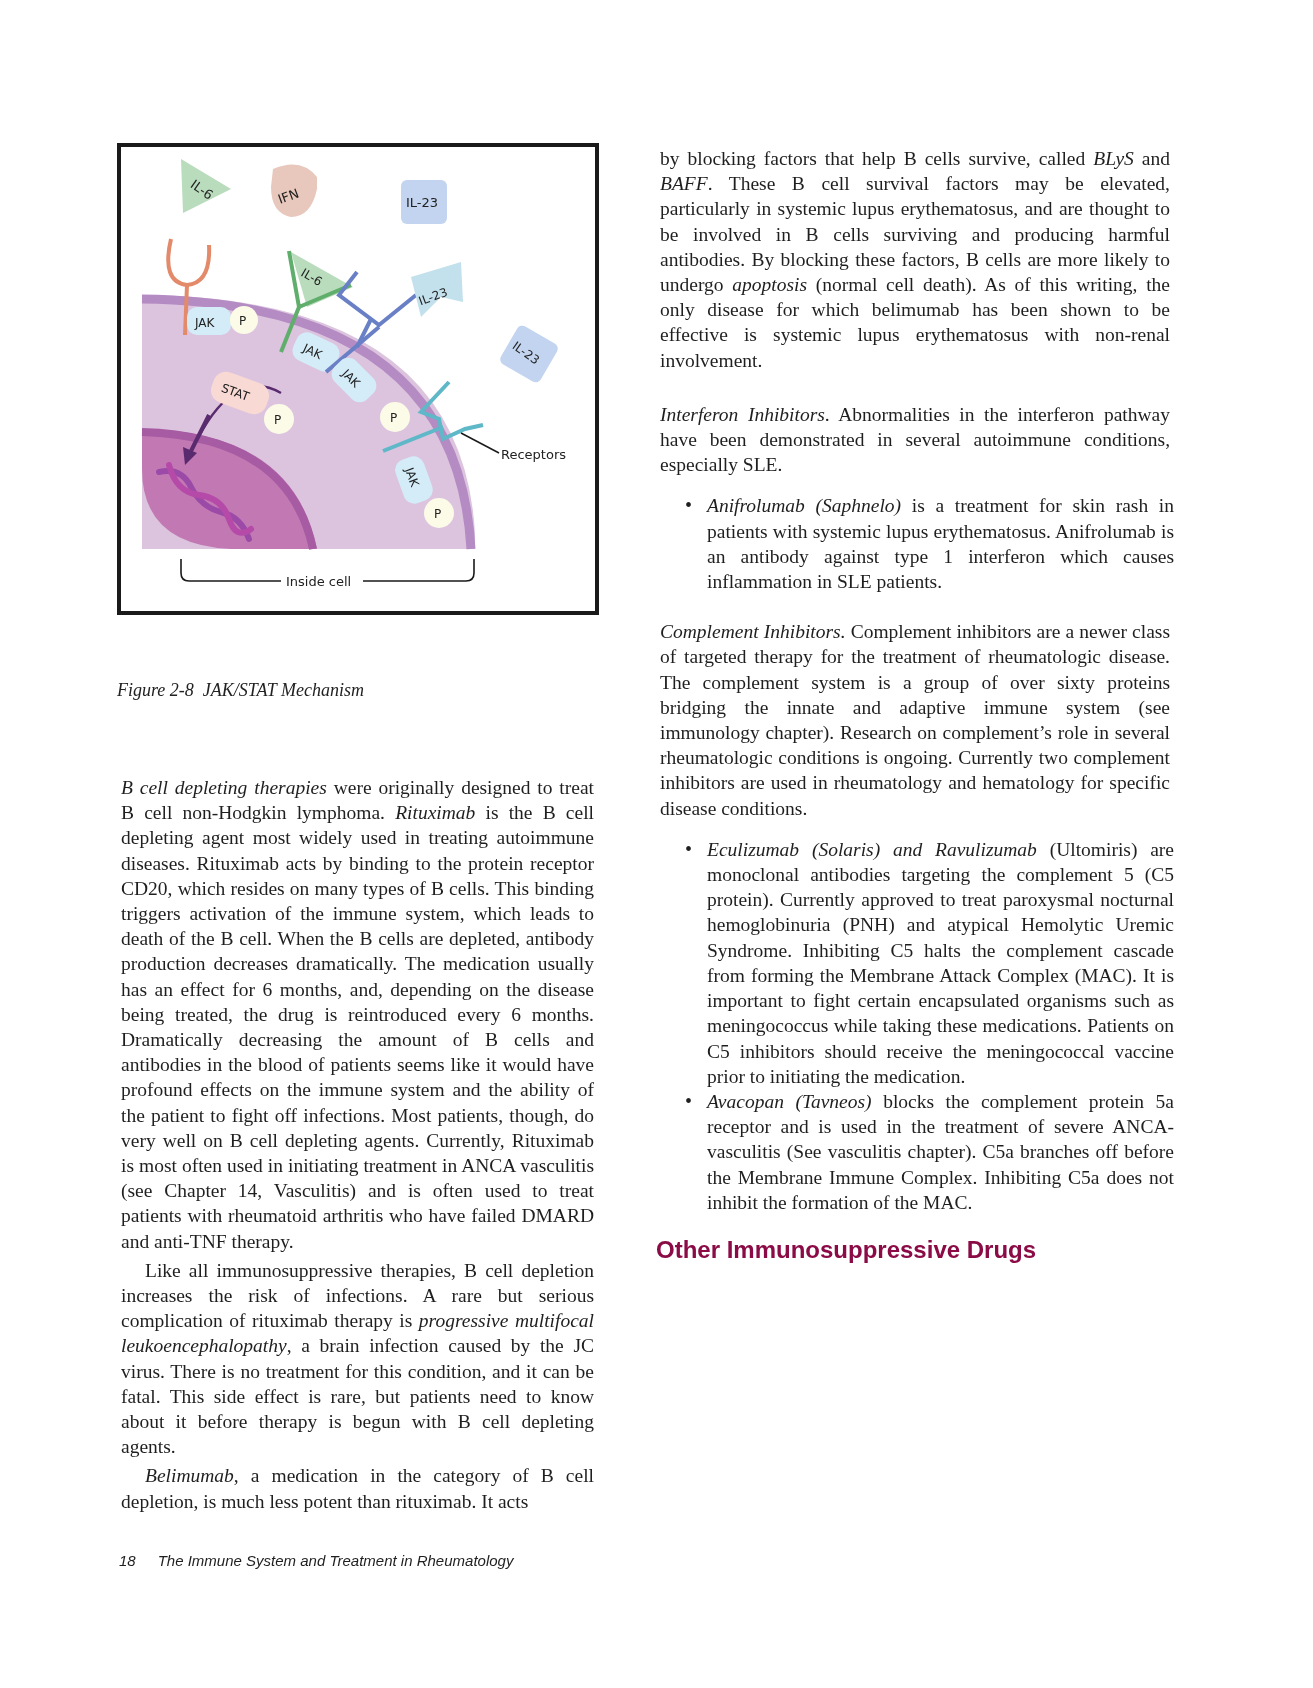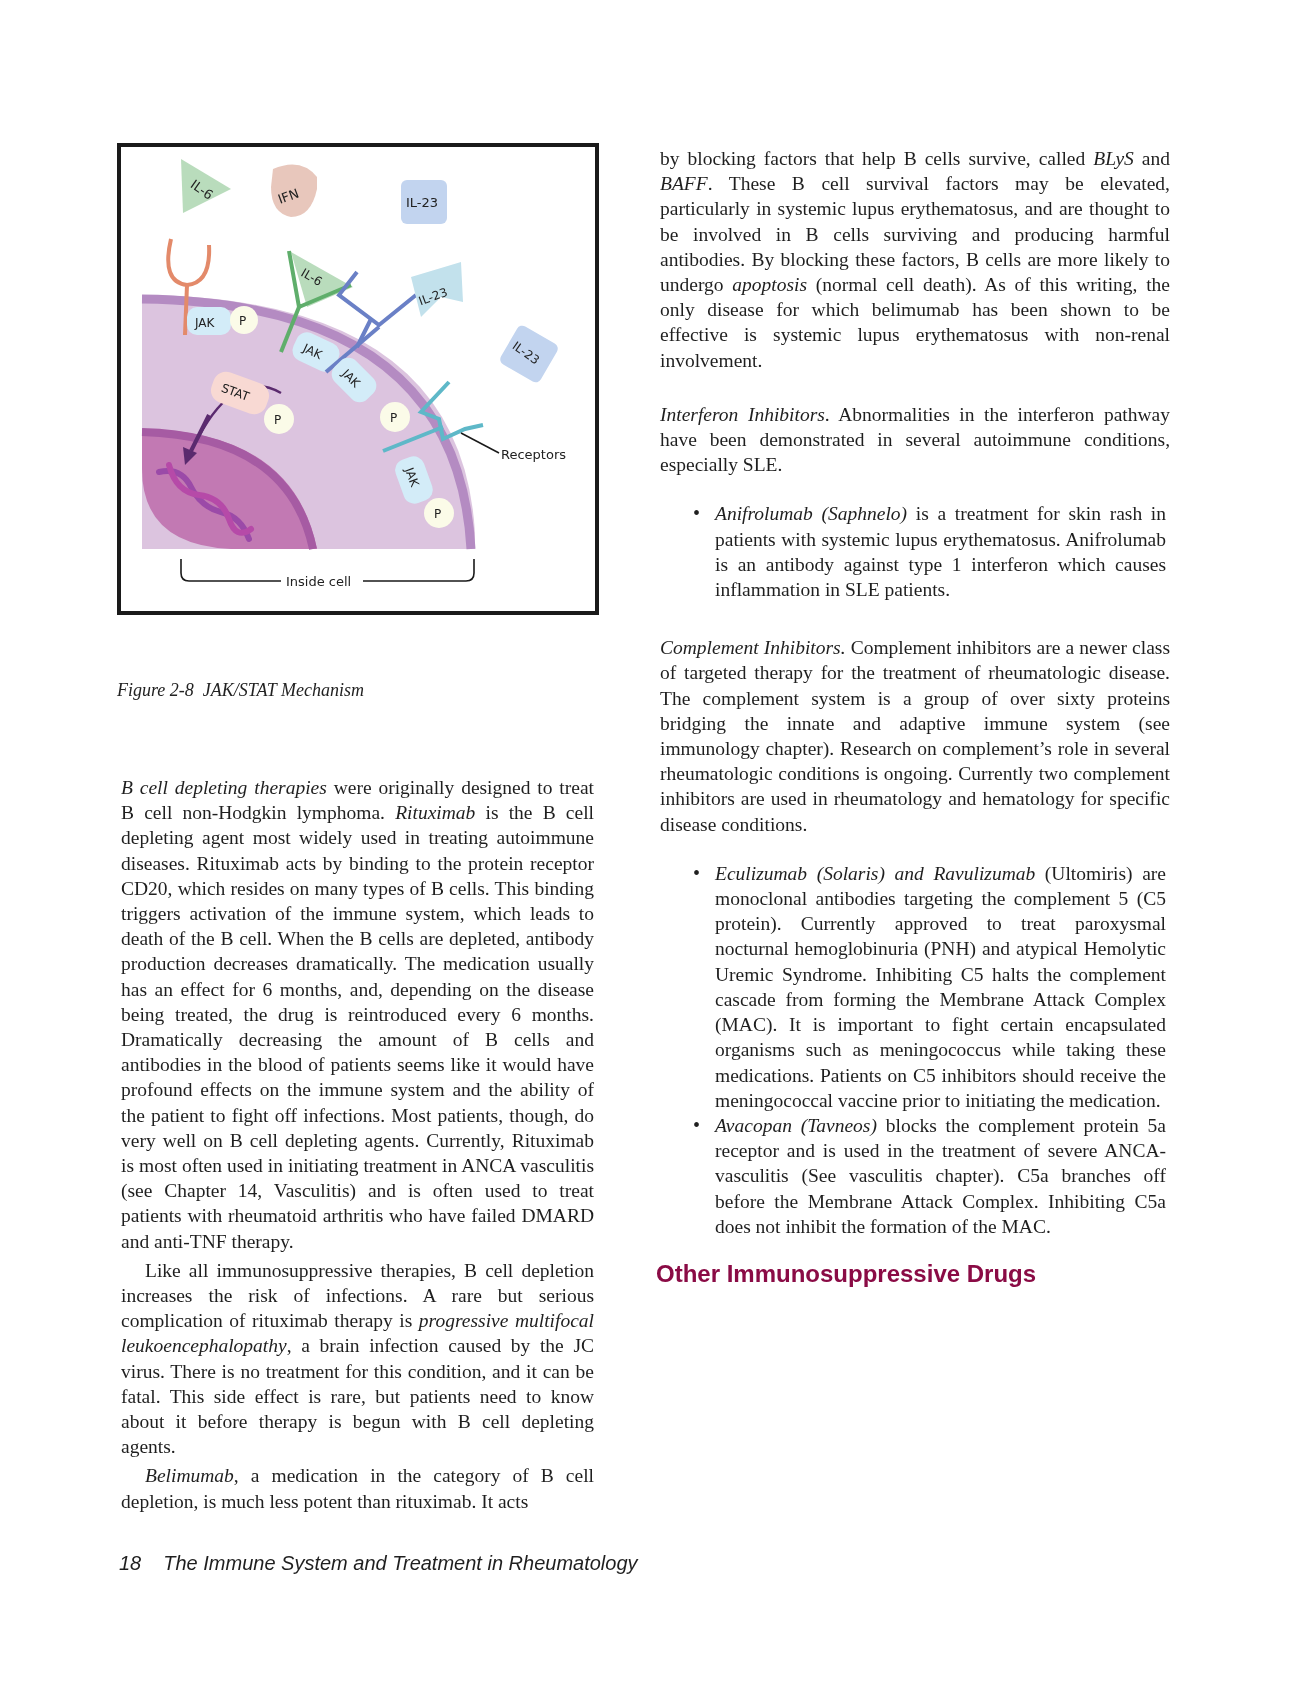--- a/index.html
+++ b/index.html
@@ -13,27 +13,27 @@
   .bi { font-weight: normal; font-style: italic; }
   #left-body { left: 117px; top: 771px; width: 481px; }
   #right-col { left: 656px; top: 142px; width: 518px; }
   .fig-box { position: absolute; left: 117px; top: 143px; width: 474px; height: 464px;
              border: 4px solid #1a1a1a; background: #fff; }
   .fig-box svg { position: absolute; left: 0; top: 0; }
   .caption { position: absolute; left: 117px; top: 680px; font-family: "Liberation Serif", serif;
              font-size: 18px; font-style: italic; color: #222; }
   .caption b { font-weight: normal; }
   .section-gap { height: 21px; }
-  ul.bul { margin: 8px; padding: 0 0 0 51px; list-style: none; }
+  ul.bul { margin: 0; padding: 0 0 0 51px; list-style: none; }
   ul.bul li { position: relative; }
   ul.bul li::before { content: "\2022"; position: absolute; left: -22px; top: 0; font-size: 20px; }
   .h2 { font-family: "Liberation Sans", "DejaVu Sans", sans-serif; font-weight: bold;
         font-size: 24px; color: #8a0b45; line-height: 34px; margin: 18px 0 8px 0; text-align: left; }
   .footer { position: absolute; left: 119px; top: 1552px; font-family: "Liberation Sans", sans-serif;
-            font-style: italic; font-size: 20px; color: #1f1f1f; }
+            font-style: italic; font-size: 15px; color: #1f1f1f; }
   .footer .pg { margin-right: 22px; }
   svg text { font-family: "DejaVu Sans", "Liberation Sans", sans-serif; }
 </style>
 </head>
 <body>
 
 <div class="fig-box">
   <svg width="474" height="464" viewBox="0 0 474 464">
 
     <path d="M21 148 Q 340 150 354 386 L 354 402 L 21 402 Z" fill="#dcc4df"></path>
@@ -120,20 +120,20 @@
   <p><span class="bi">Interferon Inhibitors</span><span>. Abnormalities in the interferon pathway have been demonstrated in several autoimmune conditions, especially SLE.</span></p>
   <div style="height:12px"></div>
   <ul class="bul">
     <li><i>Anifrolumab (Saphnelo)</i><span> is a treatment for skin rash in patients with systemic lupus erythematosus. Anifrolumab is an antibody against type 1 interferon which causes inflammation in SLE patients.</span></li>
   </ul>
   <div class="section-gap"></div>
   <p><span class="bi">Complement Inhibitors.</span><span> Complement inhibitors are a newer class of targeted therapy for the treatment of rheumatologic disease. The complement system is a group of over sixty proteins bridging the innate and adaptive immune system (see immunology chapter). Research on complement’s role in several rheumatologic conditions is ongoing. Currently two complement inhibitors are used in rheumatology and hematology for specific disease conditions.</span></p>
   <div style="height:12px"></div>
   <ul class="bul">
     <li><i>Eculizumab (Solaris) and Ravulizumab</i><span> (Ultomiris) are monoclonal antibodies targeting the complement 5 (C5 protein). Currently approved to treat paroxysmal nocturnal hemoglobinuria (PNH) and atypical Hemolytic Uremic Syndrome. Inhibiting C5 halts the complement cascade from forming the Membrane Attack Complex (MAC). It is important to fight certain encapsulated organisms such as meningococcus while taking these medications. Patients on C5 inhibitors should receive the meningococcal vaccine prior to initiating the medication.</span></li>
-    <li><i>Avacopan (Tavneos)</i><span> blocks the complement protein 5a receptor and is used in the treatment of severe ANCA-vasculitis (See vasculitis chapter). C5a branches off before the Membrane Attack Complex. Inhibiting C5a does not inhibit the formation of the MAC.</span></li>
+    <li><i>Avacopan (Tavneos)</i><span> blocks the complement protein 5a receptor and is used in the treatment of severe ANCA-vasculitis (See vasculitis chapter). C5a branches off before the Membrane Immune Complex. Inhibiting C5a does not inhibit the formation of the MAC.</span></li>
   </ul>
   <div class="h2">Other Immunosuppressive Drugs</div>
 </div>
 
 <div class="footer">
   <span class="pg">18</span><span>The Immune System and Treatment in Rheumatology</span>
 </div>
 
 </body></html>

